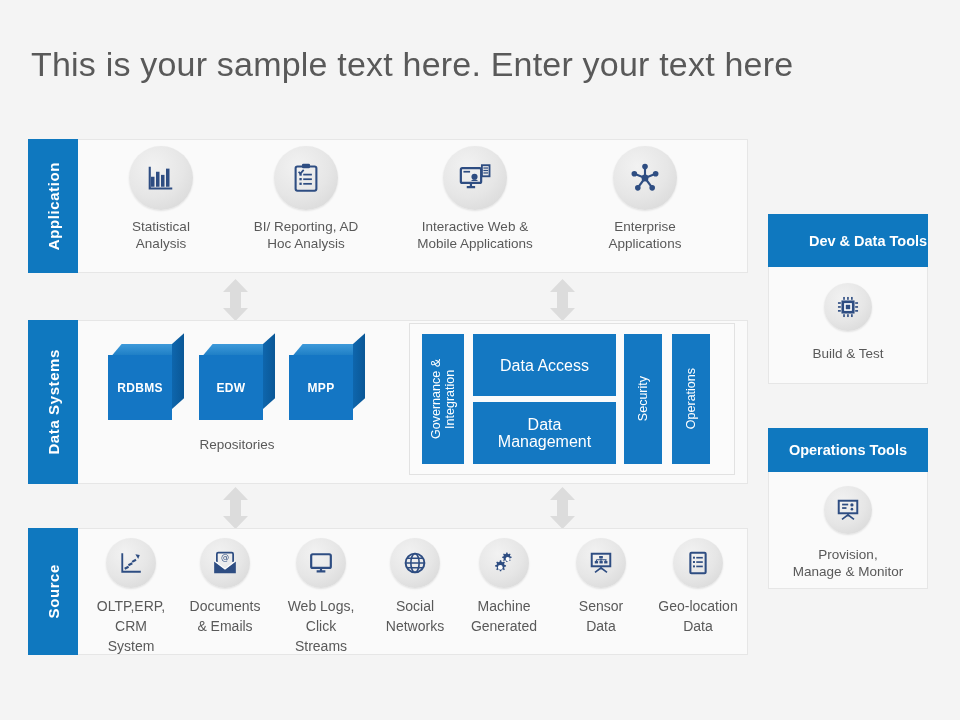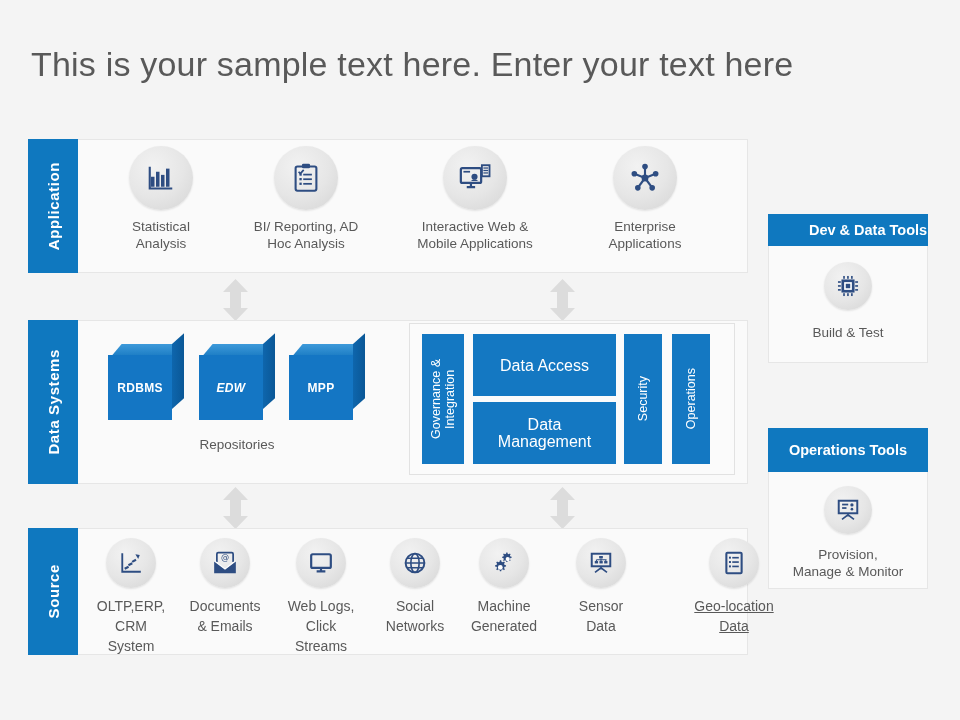--- a/index.html
+++ b/index.html
@@ -232,21 +232,21 @@
     <span>Data Systems</span>
   </div>
 
   <div class="cube" style="left:108px;top:344px;width:76px;height:76px;">
     <div class="face-top"></div>
     <div class="face-right"></div>
     <div class="face-front">
       <span>RDBMS</span>
     </div>
   </div>
-  <div class="cube" style="left:199px;top:344px;width:76px;height:78px;font-style:italic;">
+  <div class="cube" style="left:199px;top:344px;width:76px;height:78px;">
     <div class="face-top"></div>
     <div class="face-right"></div>
     <div class="face-front">
       <span>EDW</span>
     </div>
   </div>
   <div class="cube" style="left:289px;top:344px;width:76px;height:76px;">
     <div class="face-top"></div>
     <div class="face-right"></div>
     <div class="face-front">
@@ -371,40 +371,40 @@
           <rect x="13.9" y="9.2" width="3" height="2.2"></rect>
         </g>
         <path d="M11 6.8 L11 8 M6.8 8 L16.1 8 M6.8 8 L6.8 9.2 M11 8 L11 9.2 M15.4 8 L15.4 9.2" stroke="#2e4d82" stroke-width="1"></path>
         <path d="M11 14 L11 17 M5.5 19.6 L11 15.4 L16.5 19.6" stroke="#2e4d82" stroke-width="1.5" fill="none"></path>
       </svg>
     </div>
     <div class="lbl">Sensor
 Data</div>
   </div>
 
-  <div class="item small" style="left:692px;top:538px;width:84px;text-decoration:underline;">
+  <div class="item small" style="left:656px;top:538px;width:84px;">
     <div class="circ" style="width:50px;height:50px;">
       <svg width="22" height="24" viewBox="0 0 20 22">
         <rect x="3" y="1.6" width="14" height="18.8" rx="1" fill="none" stroke="#2e4d82" stroke-width="1.9"></rect>
         <g fill="#2e4d82">
           <rect x="5.4" y="5.2" width="1.8" height="1.8"></rect>
             <rect x="8.4" y="5.4" width="6" height="1.5"></rect>
           <rect x="5.4" y="9.2" width="1.8" height="1.8"></rect>
             <rect x="8.4" y="9.4" width="6" height="1.5"></rect>
           <rect x="5.4" y="13.2" width="1.8" height="1.8"></rect>
             <rect x="8.4" y="13.4" width="6" height="1.5"></rect>
         </g>
       </svg>
     </div>
     <div class="lbl">Geo-location
 Data</div>
   </div>
 
   <div class="tool-panel" style="left:768px;top:214px;width:160px;height:161px;">
-    <div class="tool-head" style="width:160px;height:32px;padding-left:40px;">
+    <div class="tool-head" style="width:160px;height:53px;padding-left:40px;">
       <span>Dev &amp; Data Tools</span>
     </div>
     <div class="tool-body" style="width:160px;height:117px;padding-top:16px;">
       <div class="circ" style="width:48px;height:48px;">
         <svg width="24" height="24" viewBox="0 0 22 22">
           <rect x="5" y="5" width="12" height="12" fill="#2e4d82"></rect>
           <rect x="8.2" y="8.2" width="5.6" height="5.6" fill="none" stroke="#ffffff" stroke-width="1.5"></rect>
           <g fill="#2e4d82">
             <rect x="6.6" y="1.8" width="1.5" height="2.6"></rect>
               <rect x="10.2" y="1.8" width="1.5" height="2.6"></rect>

